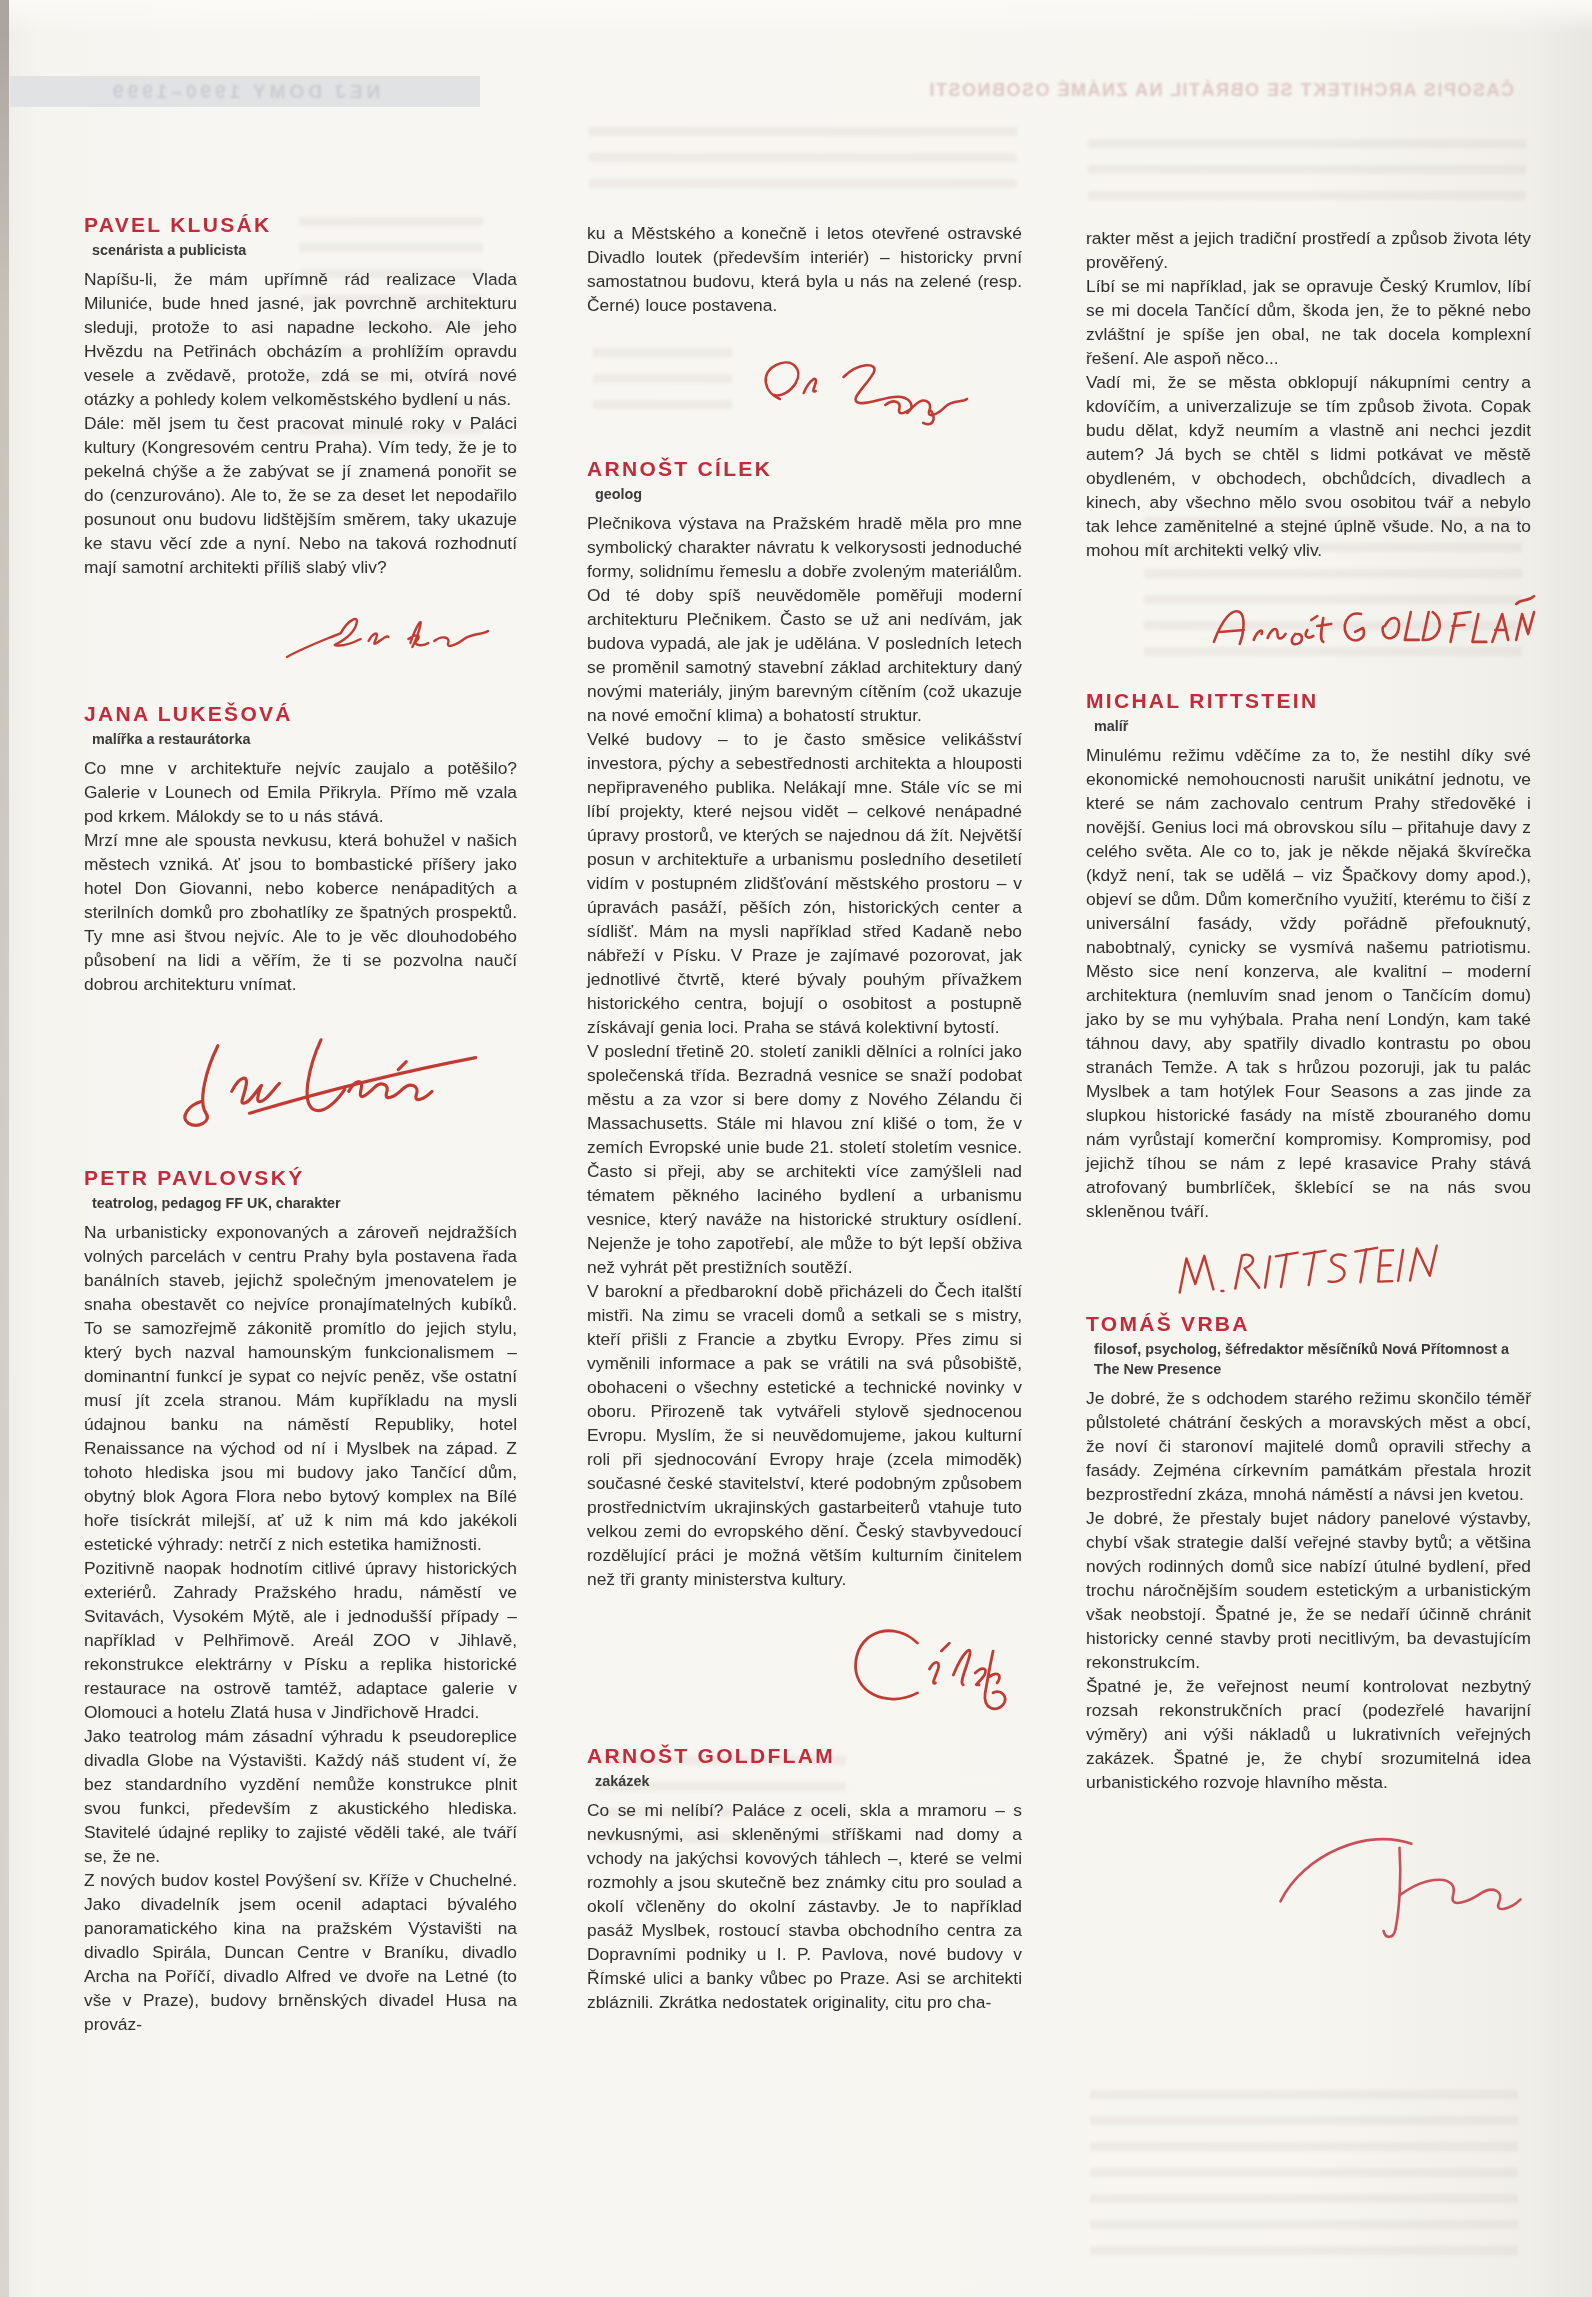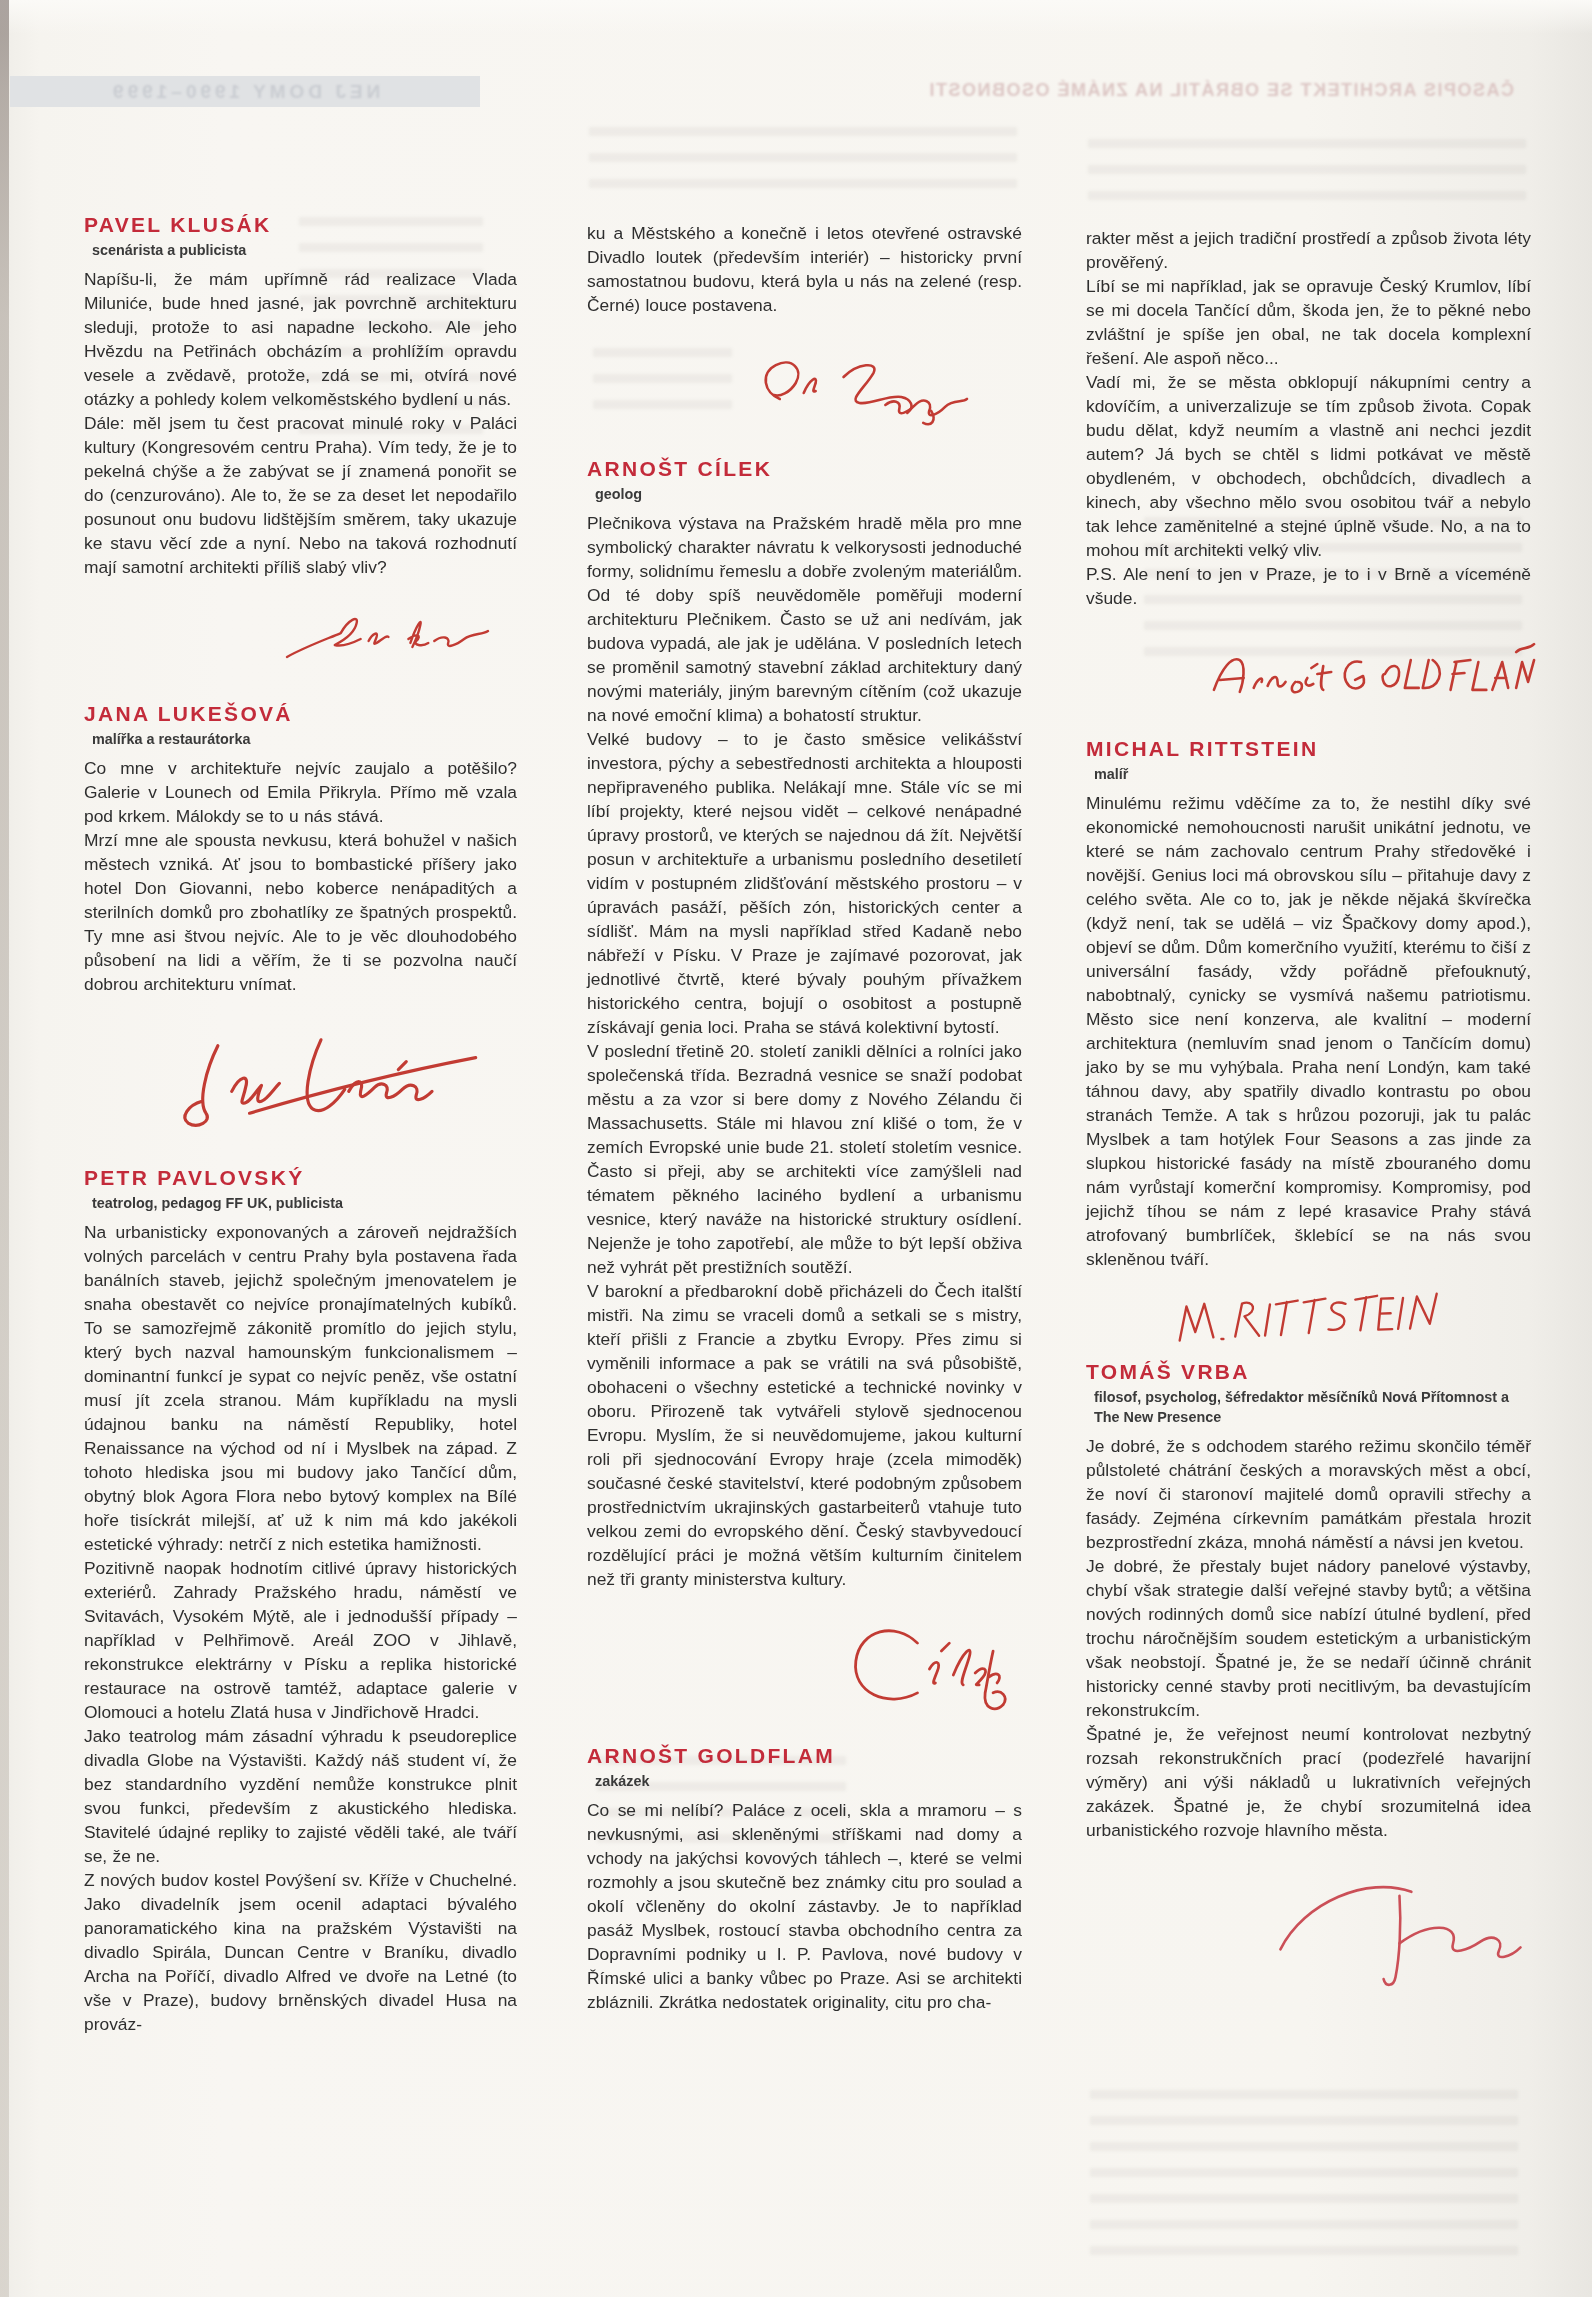--- a/index.html
+++ b/index.html
@@ -90,21 +90,21 @@
           <path stroke-width="3.2" d="M64,28 C52,52 44,84 52,96 C58,104 44,112 34,106 C26,100 34,88 48,84"></path>
           <path stroke-width="3.2" d="M78,74 C86,58 96,56 92,70 C90,80 86,86 90,86 C96,86 102,74 108,68 C104,78 102,86 108,84 C114,82 120,72 126,66"></path>
           <path stroke-width="3.2" d="M168,22 C156,48 148,84 160,92 C170,98 184,84 192,72"></path>
           <path stroke-width="3.2" d="M196,74 C204,60 212,62 208,74 C206,84 214,78 222,70 C228,64 238,66 234,76 C232,84 242,80 250,72 C258,64 268,68 264,78 C262,86 272,82 280,74"></path>
           <path stroke-width="3.2" d="M96,96 C150,80 230,58 324,40"></path>
           <path stroke-width="3.2" d="M246,52 L254,44"></path>
         </svg>
       </figure>
 
       <h2 class="sec-name">PETR PAVLOVSKÝ</h2>
-      <div class="sec-role">teatrolog, pedagog FF UK, publicista</div>
+      <div class="sec-role">teatrolog, pedagog FF UK, charakter</div>
       <p class="para">Na urbanisticky exponovaných a zároveň nejdražších volných parcelách v centru Prahy byla postavena řada banálních staveb, jejichž společným jmenovatelem je snaha obestavět co nejvíce pronajímatelných kubíků. To se samozřejmě zákonitě promítlo do jejich stylu, který bych nazval hamounským funkcionalismem – dominantní funkcí je sypat co nejvíc peněz, vše ostatní musí jít zcela stranou. Mám kupříkladu na mysli údajnou banku na náměstí Republiky, hotel Renaissance na východ od ní i Myslbek na západ. Z tohoto hlediska jsou mi budovy jako Tančící dům, obytný blok Agora Flora nebo bytový komplex na Bílé hoře tisíckrát milejší, ať už k nim má kdo jakékoli estetické výhrady: netrčí z nich estetika hamižnosti.</p>
       <p class="para">Pozitivně naopak hodnotím citlivé úpravy historických exteriérů. Zahrady Pražského hradu, náměstí ve Svitavách, Vysokém Mýtě, ale i jednodušší případy – například v Pelhřimově. Areál ZOO v Jihlavě, rekonstrukce elektrárny v Písku a replika historické restaurace na ostrově tamtéž, adaptace galerie v Olomouci a hotelu Zlatá husa v Jindřichově Hradci.</p>
       <p class="para">Jako teatrolog mám zásadní výhradu k pseudoreplice divadla Globe na Výstavišti. Každý náš student ví, že bez standardního vyzdění nemůže konstrukce plnit svou funkci, především z akustického hlediska. Stavitelé údajné repliky to zajisté věděli také, ale tváří se, že ne.</p>
       <p class="para">Z nových budov kostel Povýšení sv. Kříže v Chuchelné. Jako divadelník jsem ocenil adaptaci bývalého panoramatického kina na pražském Výstavišti na divadlo Spirála, Duncan Centre v Braníku, divadlo Archa na Poříčí, divadlo Alfred ve dvoře na Letné (to vše v Praze), budovy brněnských divadel Husa na prováz-</p>
     </div>
 
     <div class="col c2">
       <p class="para">ku a Městského a konečně i letos otevřené ostravské Divadlo loutek (především interiér) – historicky první samostatnou budovu, která byla u nás na zelené (resp. Černé) louce postavena.</p>
 
       <figure class="sig" style="margin:26px 0 28px 149px;">
@@ -137,21 +137,20 @@
 
       <h2 class="sec-name">ARNOŠT GOLDFLAM</h2>
       <div class="sec-role">zakázek</div>
       <p class="para">Co se mi nelíbí? Paláce z oceli, skla a mramoru – s nevkusnými, asi skleněnými stříškami nad domy a vchody na jakýchsi kovových táhlech –, které se velmi rozmohly a jsou skutečně bez známky citu pro soulad a okolí včleněny do okolní zástavby. Je to například pasáž Myslbek, rostoucí stavba obchodního centra za Dopravními podniky u I. P. Pavlova, nové budovy v Římské ulici a banky vůbec po Praze. Asi se architekti zbláznili. Zkrátka nedostatek originality, citu pro cha-</p>
     </div>
 
     <div class="col c3">
       <p class="para">rakter měst a jejich tradiční prostředí a způsob života léty prověřený.</p>
       <p class="para">Líbí se mi například, jak se opravuje Český Krumlov, líbí se mi docela Tančící dům, škoda jen, že to pěkné nebo zvláštní je spíše jen obal, ne tak docela komplexní řešení. Ale aspoň něco...</p>
       <p class="para">Vadí mi, že se města obklopují nákupními centry a kdovíčím, a univerzalizuje se tím způsob života. Copak budu dělat, když neumím a vlastně ani nechci jezdit autem? Já bych se chtěl s lidmi potkávat ve městě obydleném, v obchodech, obchůdcích, divadlech a kinech, aby všechno mělo svou osobitou tvář a nebylo tak lehce zaměnitelné a stejné úplně všude. No, a na to mohou mít architekti velký vliv.</p>
-      <p class="para">P.S. Ale není to jen v Praze, je to i v Brně a víceméně všude.</p>
 
       <figure class="sig" style="margin:22px 0 26px 114px;">
         <svg width="343" height="78" viewBox="0 0 345 78" role="img" aria-label="Arnošt Goldflam">
           <path stroke-width="2.6" d="M14,58 C22,36 32,24 40,28 C46,32 44,50 40,60 M20,48 L44,46"></path>
           <path stroke-width="2.6" d="M54,56 C58,46 64,44 62,50 M68,54 C72,44 78,42 78,50 C78,56 82,56 86,50"></path>
           <path stroke-width="2.6" d="M96,50 C90,56 92,62 98,60 C104,58 104,50 98,50 M108,46 C104,52 108,56 114,52 M112,36 L118,32 M124,34 C122,46 120,56 124,58 M118,42 L132,40"></path>
           <path stroke-width="2.6" d="M162,30 C148,26 140,44 150,54 C158,60 168,54 164,44 L156,48"></path>
           <path stroke-width="2.6" d="M186,42 C192,30 202,32 200,44 C198,56 186,58 184,48 C183,44 184,42 186,42"></path>
           <path stroke-width="2.6" d="M212,28 L206,56 L220,56"></path>
           <path stroke-width="2.6" d="M230,28 L224,56 C240,58 248,38 234,28"></path>

